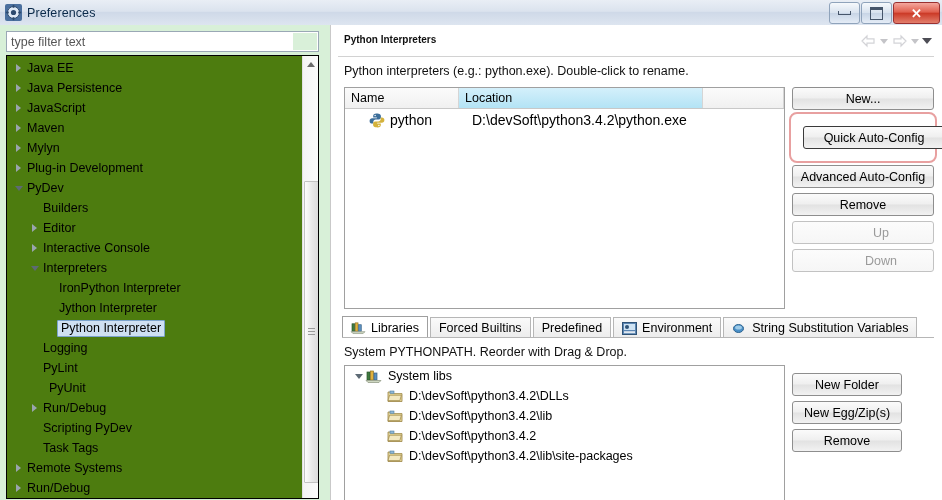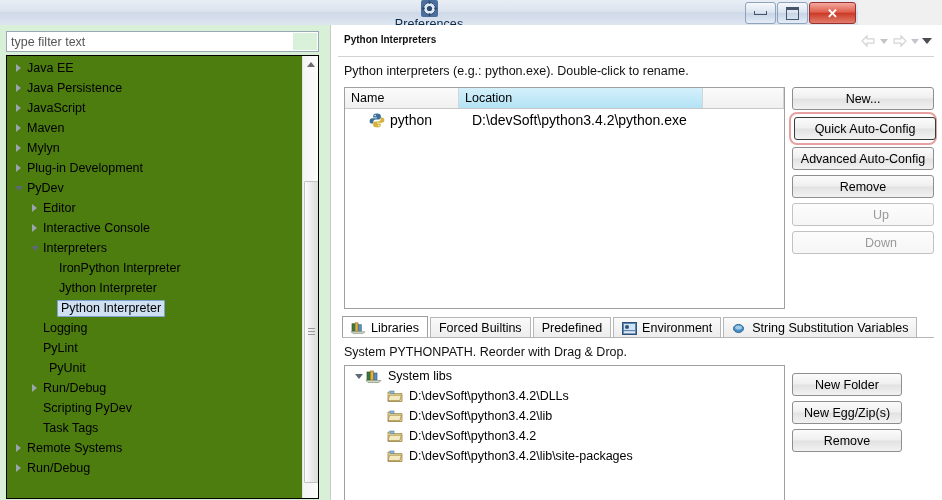--- a/index.html
+++ b/index.html
@@ -6,24 +6,24 @@
   body{
     width:942px;height:500px;overflow:hidden;
     font-family:"Liberation Sans", sans-serif;
     font-size:12px;color:#000;
     background:#ffffff;
   }
   .window{position:relative;width:942px;height:500px;overflow:hidden;background:#f0f0f0;}
 
   
   .titlebar{
-    position:absolute;left:0;top:0;width:858px;height:25px;
+    position:absolute;left:0;top:0;width:942px;height:25px;
     background:linear-gradient(to bottom,#e9eef5 0%,#dbe3ee 45%,#cfd9e8 50%,#dde5f0 100%);
     border-bottom:1px solid #9fb0c6;
-    display:flex;align-items:center;flex-direction:column;
+    display:flex;align-items:center;
   }
   .title-icon{width:17px;height:17px;margin-left:5px;margin-right:5px;position:relative;flex:none;}
   .title-text{font-size:12.5px;color:#0b2a4a;letter-spacing:.1px;}
   .wbtns{position:absolute;right:2px;top:2px;display:flex;gap:1px;}
   .wbtn{width:29px;height:20px;border:1px solid #8fa3bb;border-radius:3px;
         background:linear-gradient(to bottom,#f6f9fc,#d9e3ef 48%,#c8d5e6 52%,#e4ecf6);
         display:flex;align-items:center;justify-content:center;}
   .wbtn.close{width:45px;border-color:#9a3030;
     background:linear-gradient(to bottom,#f4a79e,#e0604f 45%,#cc3b28 52%,#e27e6c);}
   .wglyph{display:block;}
@@ -89,21 +89,21 @@
 
   
   .btncol{position:absolute;left:462px;top:62px;width:142px;}
   .btn{width:142px;height:23px;margin-bottom:5px;box-sizing:border-box;
     border:1px solid #8e8e8e;border-radius:3px;
     background:linear-gradient(to bottom,#fbfbfb,#efefef 48%,#e2e2e2 52%,#f2f2f2);
     font-family:"Liberation Sans",sans-serif;font-size:12.5px;color:#000;
     display:flex;align-items:center;justify-content:center;}
   .btn.disabled{color:#9a9a9a;border-color:#c2c2c2;
     background:linear-gradient(to bottom,#fcfcfc,#f6f6f6);padding-left:36px;}
-  .btn-hl{border:2px solid #e8a0a0;border-radius:8px;padding:3px;margin:-3px -3px 2px -3px;width:148px;box-sizing:border-box;}
+  .btn-hl{border:2px solid #e8a0a0;border-radius:8px;padding:12px;margin:-3px -3px 2px -3px;width:148px;box-sizing:border-box;}
   .btn-hl .btn{margin-bottom:0;border-color:#3a3a3a;}
 
   
   .tabbar{position:absolute;left:12px;top:291px;width:592px;height:22px;display:flex;align-items:flex-end;}
   .tab{height:21px;box-sizing:border-box;display:flex;align-items:center;padding:0 8px;
     font-size:12.5px;border:1px solid #b6b6b6;border-bottom:none;margin-right:2px;
     background:linear-gradient(to bottom,#fafafa,#ececec);}
   .tab.active{background:#ffffff;border-color:#9f9f9f;height:22px;}
   .tabicon{width:15px;height:13px;margin-right:5px;position:relative;flex:none;}
   .tabline{position:absolute;left:12px;top:312px;width:592px;height:1px;background:#b6b6b6;}
@@ -188,20 +188,24 @@
           </div>
           <div class="trow" style="padding-left: 6px;">
             <span class="tw collapsed"></span>
             <span class="tlabel">Plug-in Development</span>
           </div>
           <div class="trow" style="padding-left: 6px;">
             <span class="tw expanded"></span>
             <span class="tlabel">PyDev</span>
           </div>
           <div class="trow" style="padding-left: 22px;">
+            <span class="tw leaf"></span>
+            <span class="tlabel">Builders</span>
+          </div>
+          <div class="trow" style="padding-left: 22px;">
             <span class="tw collapsed"></span>
             <span class="tlabel">Editor</span>
           </div>
           <div class="trow" style="padding-left: 22px;">
             <span class="tw collapsed"></span>
             <span class="tlabel">Interactive Console</span>
           </div>
           <div class="trow" style="padding-left: 22px;">
             <span class="tw expanded"></span>
             <span class="tlabel">Interpreters</span>

